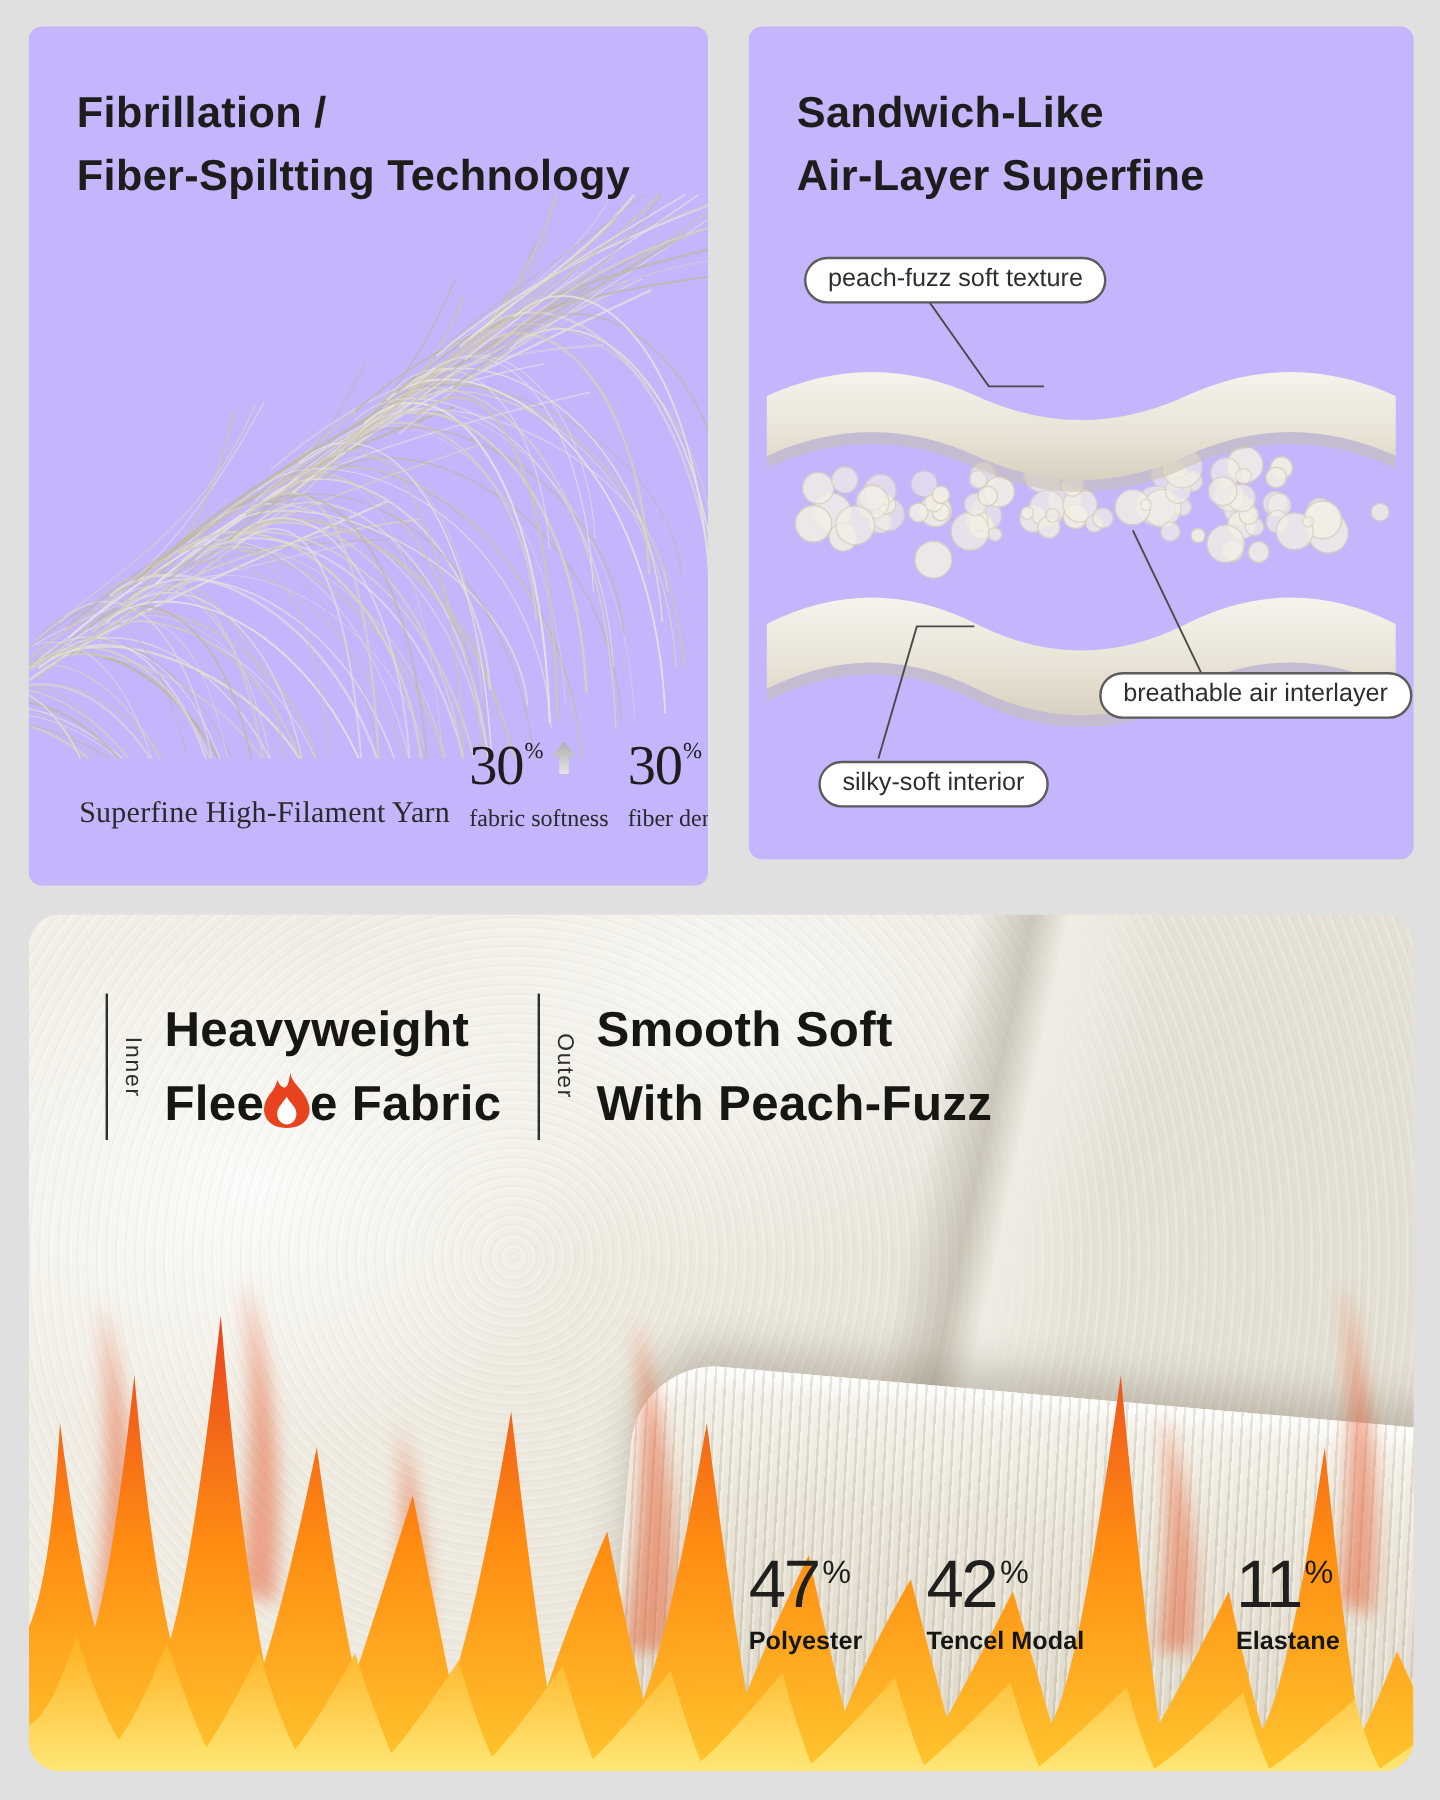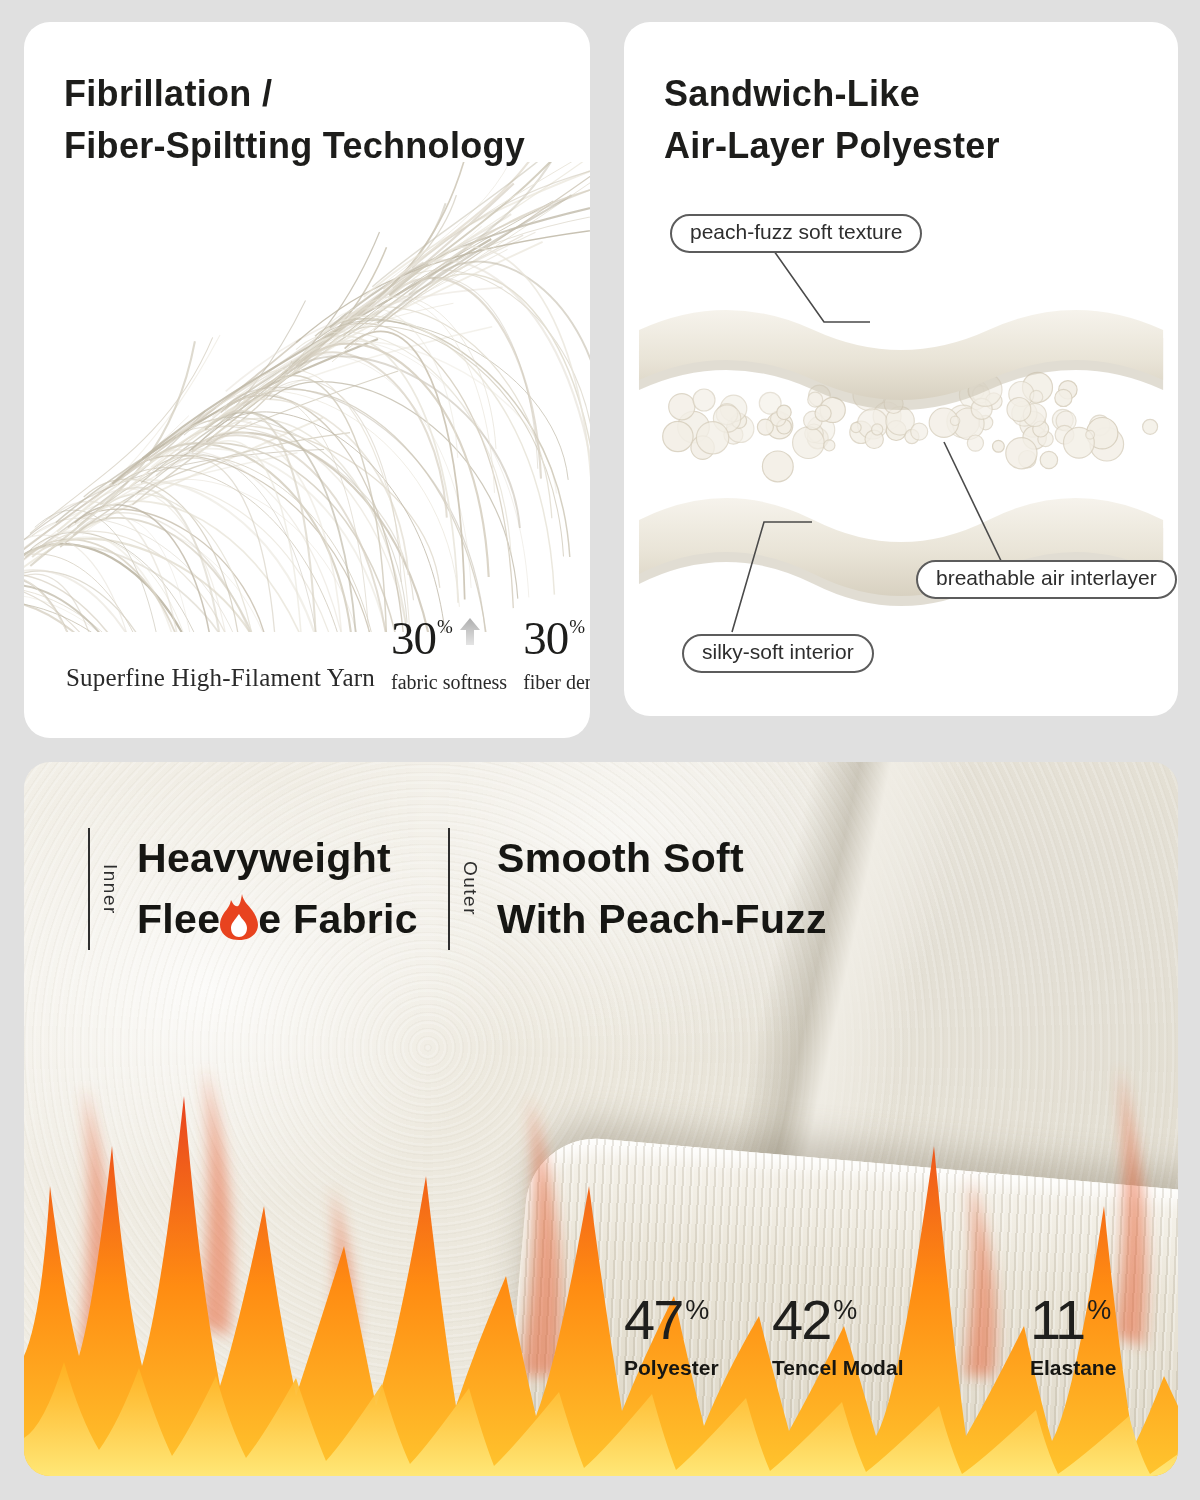--- a/index.html
+++ b/index.html
@@ -2,21 +2,21 @@
 <html><head>
 <meta charset="utf-8">
 <style>
   html,body{margin:0;padding:0;}
   body{
     width:1200px;height:1500px;position:relative;
     background:#e0e0e0;
     font-family:"Liberation Sans","DejaVu Sans",sans-serif;
     color:#1d1d1b;overflow:hidden;
   }
-  .card{position:absolute;background:#ffffff;border-radius:26px;overflow:hidden;}
+  .card{position:absolute;background:#c4b5fd;border-radius:11px;overflow:hidden;}
   .card-left{left:24px;top:22px;width:566px;height:716px;}
   .card-right{left:624px;top:22px;width:554px;height:694px;}
   .card-title{position:absolute;left:40px;top:46px;margin:0;font-size:36px;line-height:1.45;
     font-weight:700;letter-spacing:.3px;color:#1d1d1b;z-index:5;}
   .card-title span{display:block;}
 
   
   .fibers{position:absolute;left:0;top:140px;width:566px;height:470px;}
   .stats-row{position:absolute;left:42px;right:12px;bottom:44px;display:flex;align-items:flex-end;gap:16px;z-index:6;}
   .caption{font-size:25px;color:#2a2a2a;letter-spacing:.2px;white-space:nowrap;padding-bottom:2px;font-family:Liberation Serif, serif;}
@@ -263,21 +263,21 @@
           </svg>
         </div>
         <div class="stat-label">fiber density</div>
       </div>
     </div>
   </section>
 
   <section class="card card-right">
     <h2 class="card-title">
       <span>Sandwich-Like</span>
-      <span>Air-Layer Polyester</span>
+      <span>Air-Layer Superfine</span>
     </h2>
     <svg class="sandwich" viewBox="0 0 536 430">
       <defs>
         <linearGradient id="fg" x1="0" y1="0" x2="0" y2="1">
           <stop offset="0" stop-color="#f6f3ec"></stop>
           <stop offset="0.55" stop-color="#e9e4d7"></stop>
           <stop offset="1" stop-color="#d8d1c1"></stop>
         </linearGradient>
       </defs>
       <g id="bubbleG">

